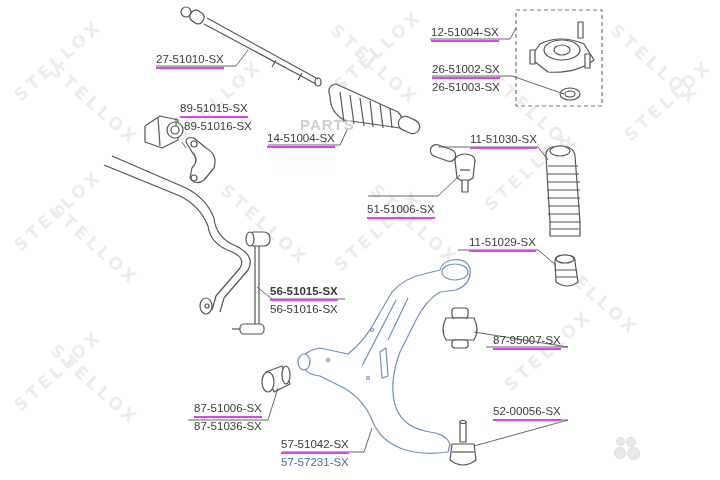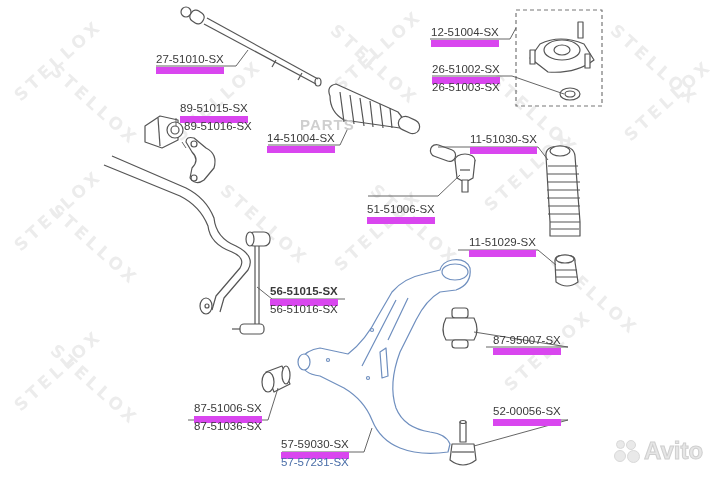--- a/index.html
+++ b/index.html
@@ -4,21 +4,21 @@
 <style>
   html, body { margin: 0; padding: 0; }
   body { width: 720px; height: 480px; background: #ffffff; overflow: hidden; position: relative; font-family: "Liberation Sans", sans-serif; }
   .canvas { position: absolute; left: 0; top: 0; width: 720px; height: 480px; }
   .wm-layer { position: absolute; left: 0; top: 0; width: 720px; height: 480px; pointer-events: none; }
   .wm { position: absolute; color: #ececec; font-family: "DejaVu Sans", sans-serif; font-weight: bold; font-size: 17px; letter-spacing: 4px; transform-origin: left top; white-space: nowrap; }
   .wm.a { transform: rotate(-42deg); }
   .wm.b { transform: rotate(42deg); }
   .label { position: absolute; font-size: 11.5px; color: #3a3a3a; white-space: nowrap; line-height: 13px; }
   .label.blue { color: #4a6ea8; }
-  .u { border-bottom: 7px solid #d946ef; padding-bottom: 1px; }
+  .u { border-bottom: 2px solid #d946ef; padding-bottom: 1px; }
   .parts-wm { position: absolute; left: 300px; top: 116px; font-size: 15px; color: #cfcfcf; letter-spacing: 1px; font-weight: bold; }
   .avito { position: absolute; left: 614px; top: 437px; display: flex; align-items: center; gap: 4px; }
   .avito-dots { position: relative; width: 26px; height: 22px; }
   .avito-dots span { position: absolute; border-radius: 50%; background: #e9e9e9; border: 1px solid #d9d9d9; }
   .avito-text { font-size: 24px; color: #e6e6e6; font-weight: bold; -webkit-text-stroke: 1px #cfcfcf; }
   svg { position: absolute; left: 0; top: 0; }
 </style>
 </head>
 <body>
 
@@ -187,25 +187,24 @@
   <div class="label u" style="left:267px;top:132px;">14-51004-SX</div>
   <div class="label u" style="left:470px;top:133px;">11-51030-SX</div>
   <div class="label u" style="left:367px;top:175px;margin-top:28px;">51-51006-SX</div>
   <div class="label u" style="left:469px;top:236px;text-align:right;">11-51029-SX</div>
   <div class="label u" style="left:270px;top:285px;font-weight:bold;">56-51015-SX</div>
   <div class="label" style="left:270px;top:303px;">56-51016-SX</div>
   <div class="label u" style="left:493px;top:334px;">87-95007-SX</div>
   <div class="label u" style="left:194px;top:402px;">87-51006-SX</div>
   <div class="label" style="left:194px;top:420px;">87-51036-SX</div>
   <div class="label u" style="left:493px;top:405px;">52-00056-SX</div>
-  <div class="label u" style="left:281px;top:438px;">57-59030-SX</div>
+  <div class="label u" style="left:281px;top:438px;">57-51042-SX</div>
   <div class="label blue" style="left:281px;top:456px;">57-57231-SX</div>
 
   <div class="avito">
     <div class="avito-dots">
       <span style="left:0;top:10px;width:10px;height:10px;"></span>
       <span style="left:12px;top:0;width:8px;height:8px;"></span>
       <span style="left:2px;top:0;width:7px;height:7px;"></span>
       <span style="left:13px;top:10px;width:11px;height:11px;"></span>
     </div>
-    <span class="avito-text">Avito</span>
   </div>
 </div>
 
 </body></html>

